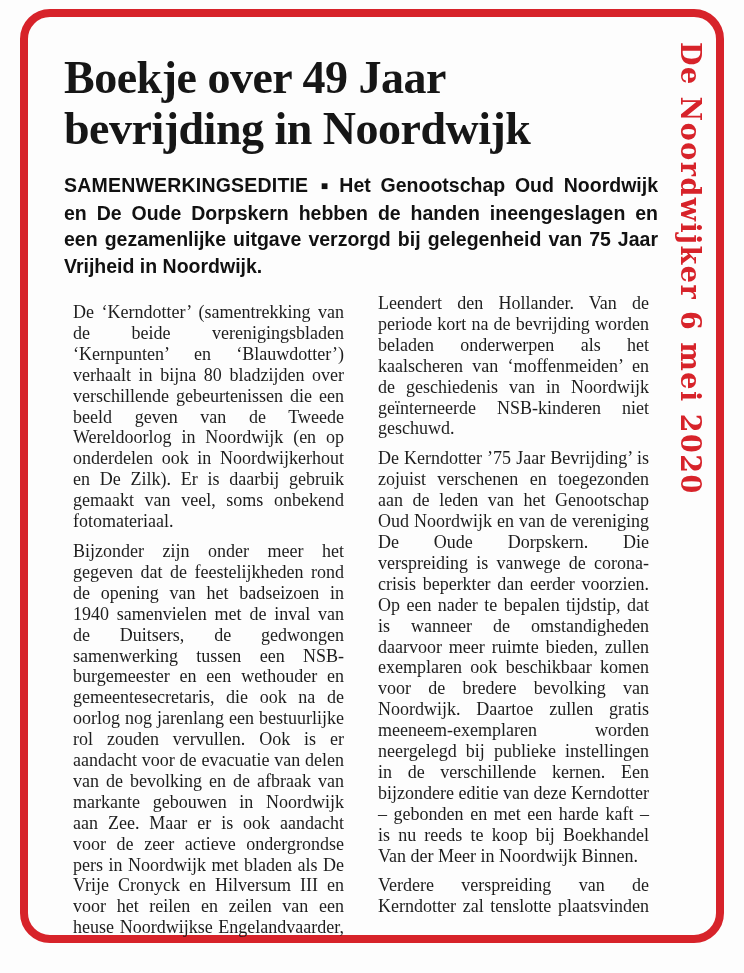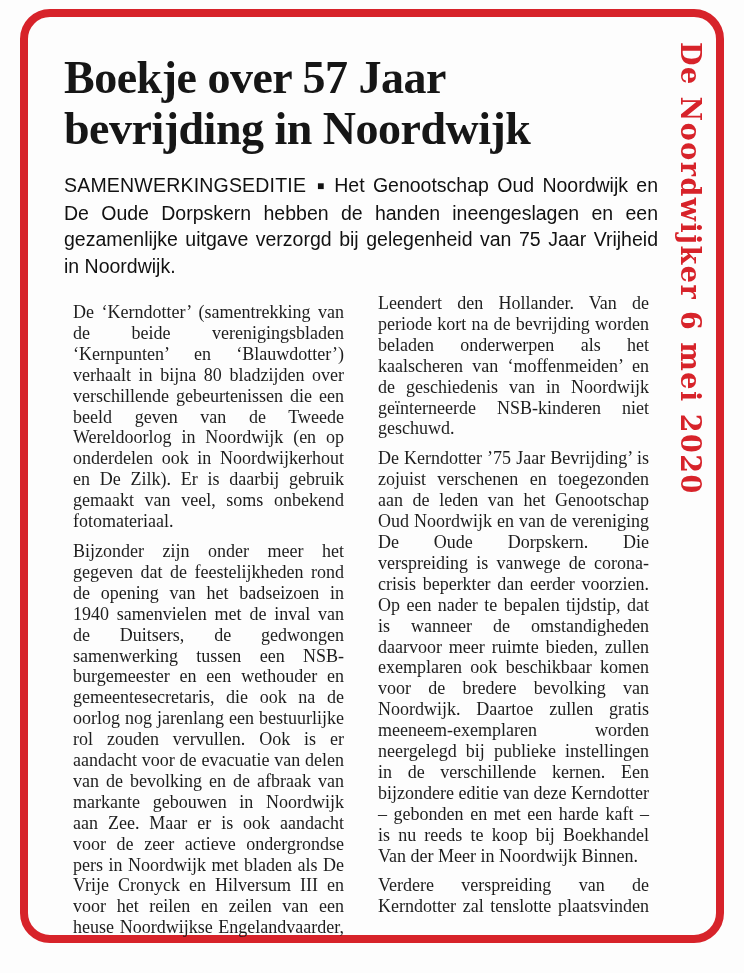--- a/index.html
+++ b/index.html
@@ -41,21 +41,21 @@
     font-weight:bold;
     font-size:46px;
     line-height:51px;
     letter-spacing:-0.5px;
     color:#161616;
     width:588px;
   }
   .lead {
     margin:0 0 14px 0;
     font-family:"Liberation Sans", sans-serif;
-    font-weight:normal;
+    font-weight:bold;
     font-size:19.5px;
     line-height:26.5px;
     color:#111;
     text-align:justify;
   }
   .kicker { text-transform:uppercase; letter-spacing:0.2px; }
   .square {
     font-size:12px;
     padding:0 7px 0 8px;
     vertical-align:2px;
@@ -78,21 +78,21 @@
 <body>
 
 <div class="page">
 
   <div class="frame"></div>
 
   <div class="masthead">De Noordwijker 6 mei 2020</div>
 
   <div class="content">
 
-    <h1 class="headline">Boekje over 57 Jaar bevrijding in Noordwijk</h1>
+    <h1 class="headline">Boekje over 49 Jaar bevrijding in Noordwijk</h1>
 
     <p class="lead"><span class="kicker">SAMENWERKINGSEDITIE</span><span class="square">■</span><span>Het Genootschap Oud Noordwijk en De Oude Dorpskern hebben de handen ineengeslagen en een gezamenlijke uitgave verzorgd bij gelegenheid van 75 Jaar Vrijheid in Noordwijk.</span></p>
 
     <div class="article-body" lang="nl">
         <p>De ‘Kerndotter’ (samentrekking van de beide verenigingsbladen ‘Kernpunten’ en ‘Blauwdotter’) verhaalt in bijna 80 bladzijden over verschillende gebeurtenissen die een beeld geven van de Tweede Wereldoorlog in Noordwijk (en op onderdelen ook in Noordwijkerhout en De Zilk). Er is daarbij gebruik gemaakt van veel, soms onbekend fotomateriaal.</p>
         <p>Bijzonder zijn onder meer het gegeven dat de feestelijkheden rond de opening van het badseizoen in 1940 samenvielen met de inval van de Duitsers, de gedwongen samenwerking tussen een NSB-burgemeester en een wethouder en gemeentesecretaris, die ook na de oorlog nog jarenlang een bestuurlijke rol zouden vervullen. Ook is er aandacht voor de evacuatie van delen van de bevolking en de afbraak van markante gebouwen in Noordwijk aan Zee. Maar er is ook aandacht voor de zeer actieve ondergrondse pers in Noordwijk met bladen als De Vrije Cronyck en Hilversum III en voor het reilen en zeilen van een heuse Noordwijkse Engelandvaarder, Leendert den Hollander. Van de periode kort na de bevrijding worden beladen onderwerpen als het kaalscheren van ‘moffenmeiden’ en de geschiedenis van in Noordwijk geïnterneerde NSB-kinderen niet geschuwd.</p>
         <p>De Kerndotter ’75 Jaar Bevrijding’ is zojuist verschenen en toegezonden aan de leden van het Genootschap Oud Noordwijk en van de vereniging De Oude Dorpskern. Die verspreiding is vanwege de corona-crisis beperkter dan eerder voorzien. Op een nader te bepalen tijdstip, dat is wanneer de omstandigheden daarvoor meer ruimte bieden, zullen exemplaren ook beschikbaar komen voor de bredere bevolking van Noordwijk. Daartoe zullen gratis meeneem-exemplaren worden neergelegd bij publieke instellingen in de verschillende kernen. Een bijzondere editie van deze Kerndotter – gebonden en met een harde kaft – is nu reeds te koop bij Boekhandel Van der Meer in Noordwijk Binnen.</p>
         <p>Verdere verspreiding van de Kerndotter zal tenslotte plaatsvinden rondom de najaarslezing van de vereniging De Oude Dorpskern.</p>
       </div>
 

